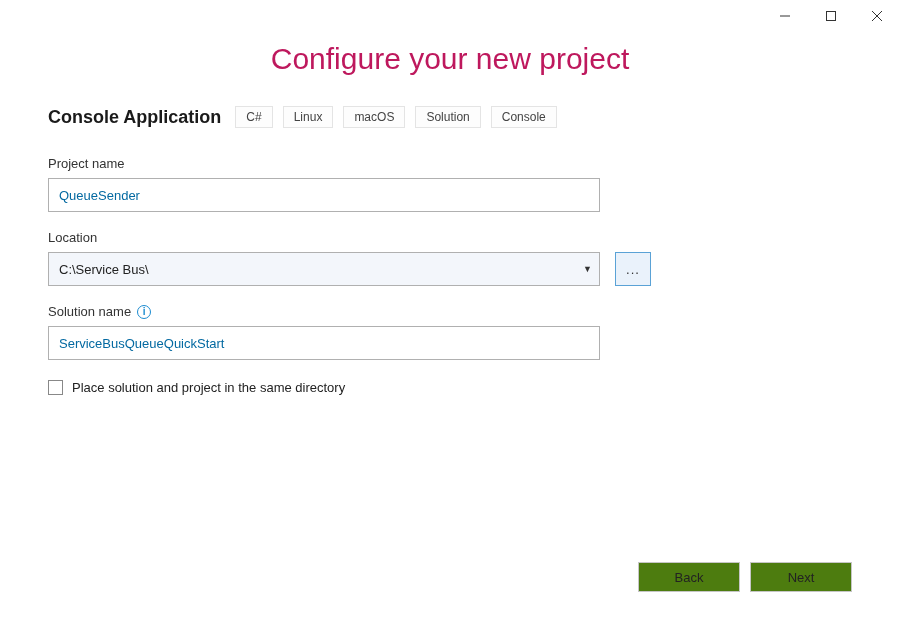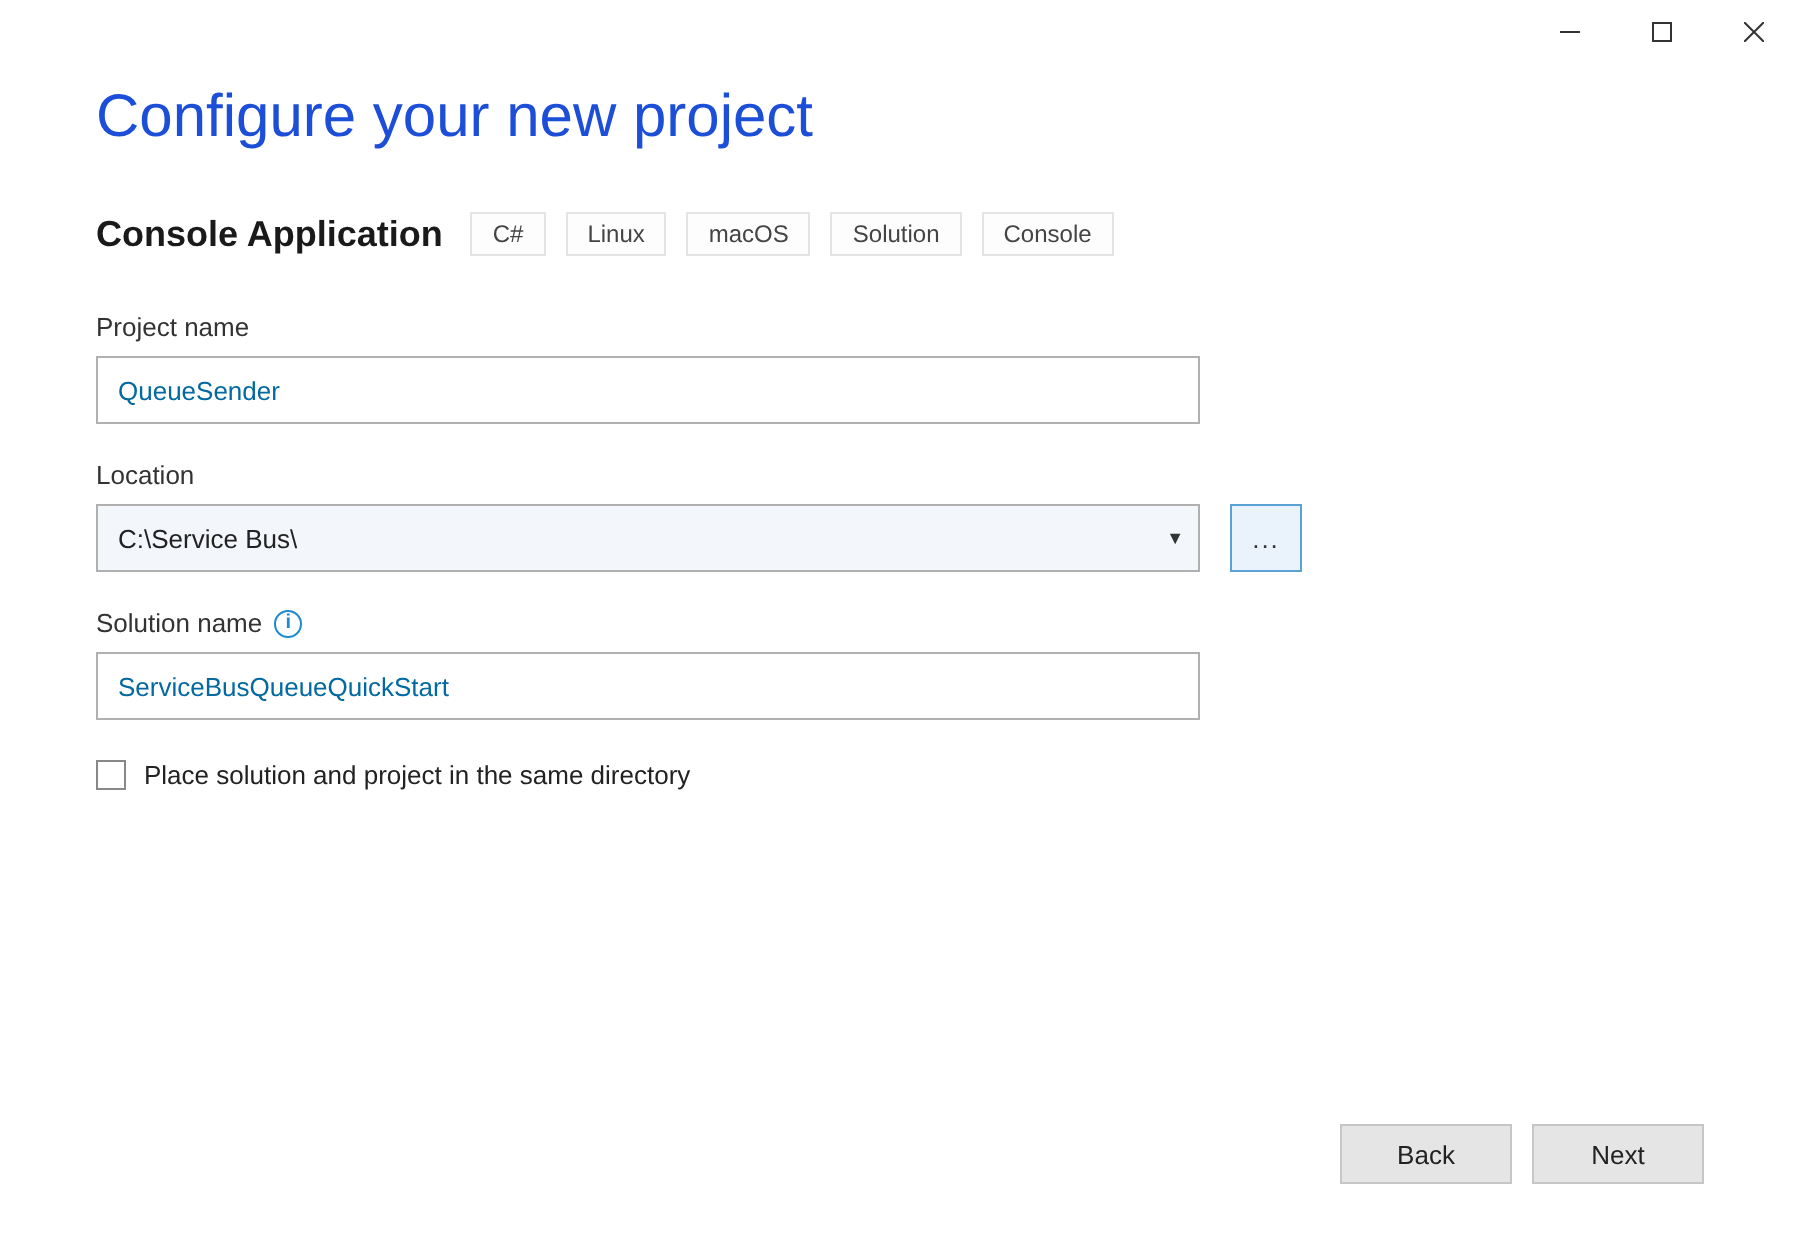--- a/index.html
+++ b/index.html
@@ -36,22 +36,23 @@
       stroke: #333;
       stroke-width: 1;
       fill: none;
     }
     .content {
       padding: 42px 48px 0 48px;
     }
     h1 {
       font-size: 30px;
       font-weight: 400;
-      color: #1d4ed8;
+      color: #be185d;
       margin-bottom: 30px;
+      text-align: center;
     }
     .template-row {
       display: flex;
       align-items: center;
       gap: 14px;
       margin-bottom: 28px;
     }
     .template-name {
       font-size: 18px;
       font-weight: 700;
@@ -162,24 +163,24 @@
       color: #222;
     }
     .footer {
       position: absolute;
       bottom: 38px;
       right: 48px;
       display: flex;
       gap: 10px;
     }
     .nav-btn {
-      width: 86px;
+      width: 102px;
       height: 30px;
       border: 1px solid #c6c6c6;
-      background: #e5e5e5;
+      background: #4d7c0f;
       font-size: 13px;
       color: #222;
       cursor: pointer;
       font-family: inherit;
     }
   </style>
 </head>
 <body>
 
 <div class="window-controls">

